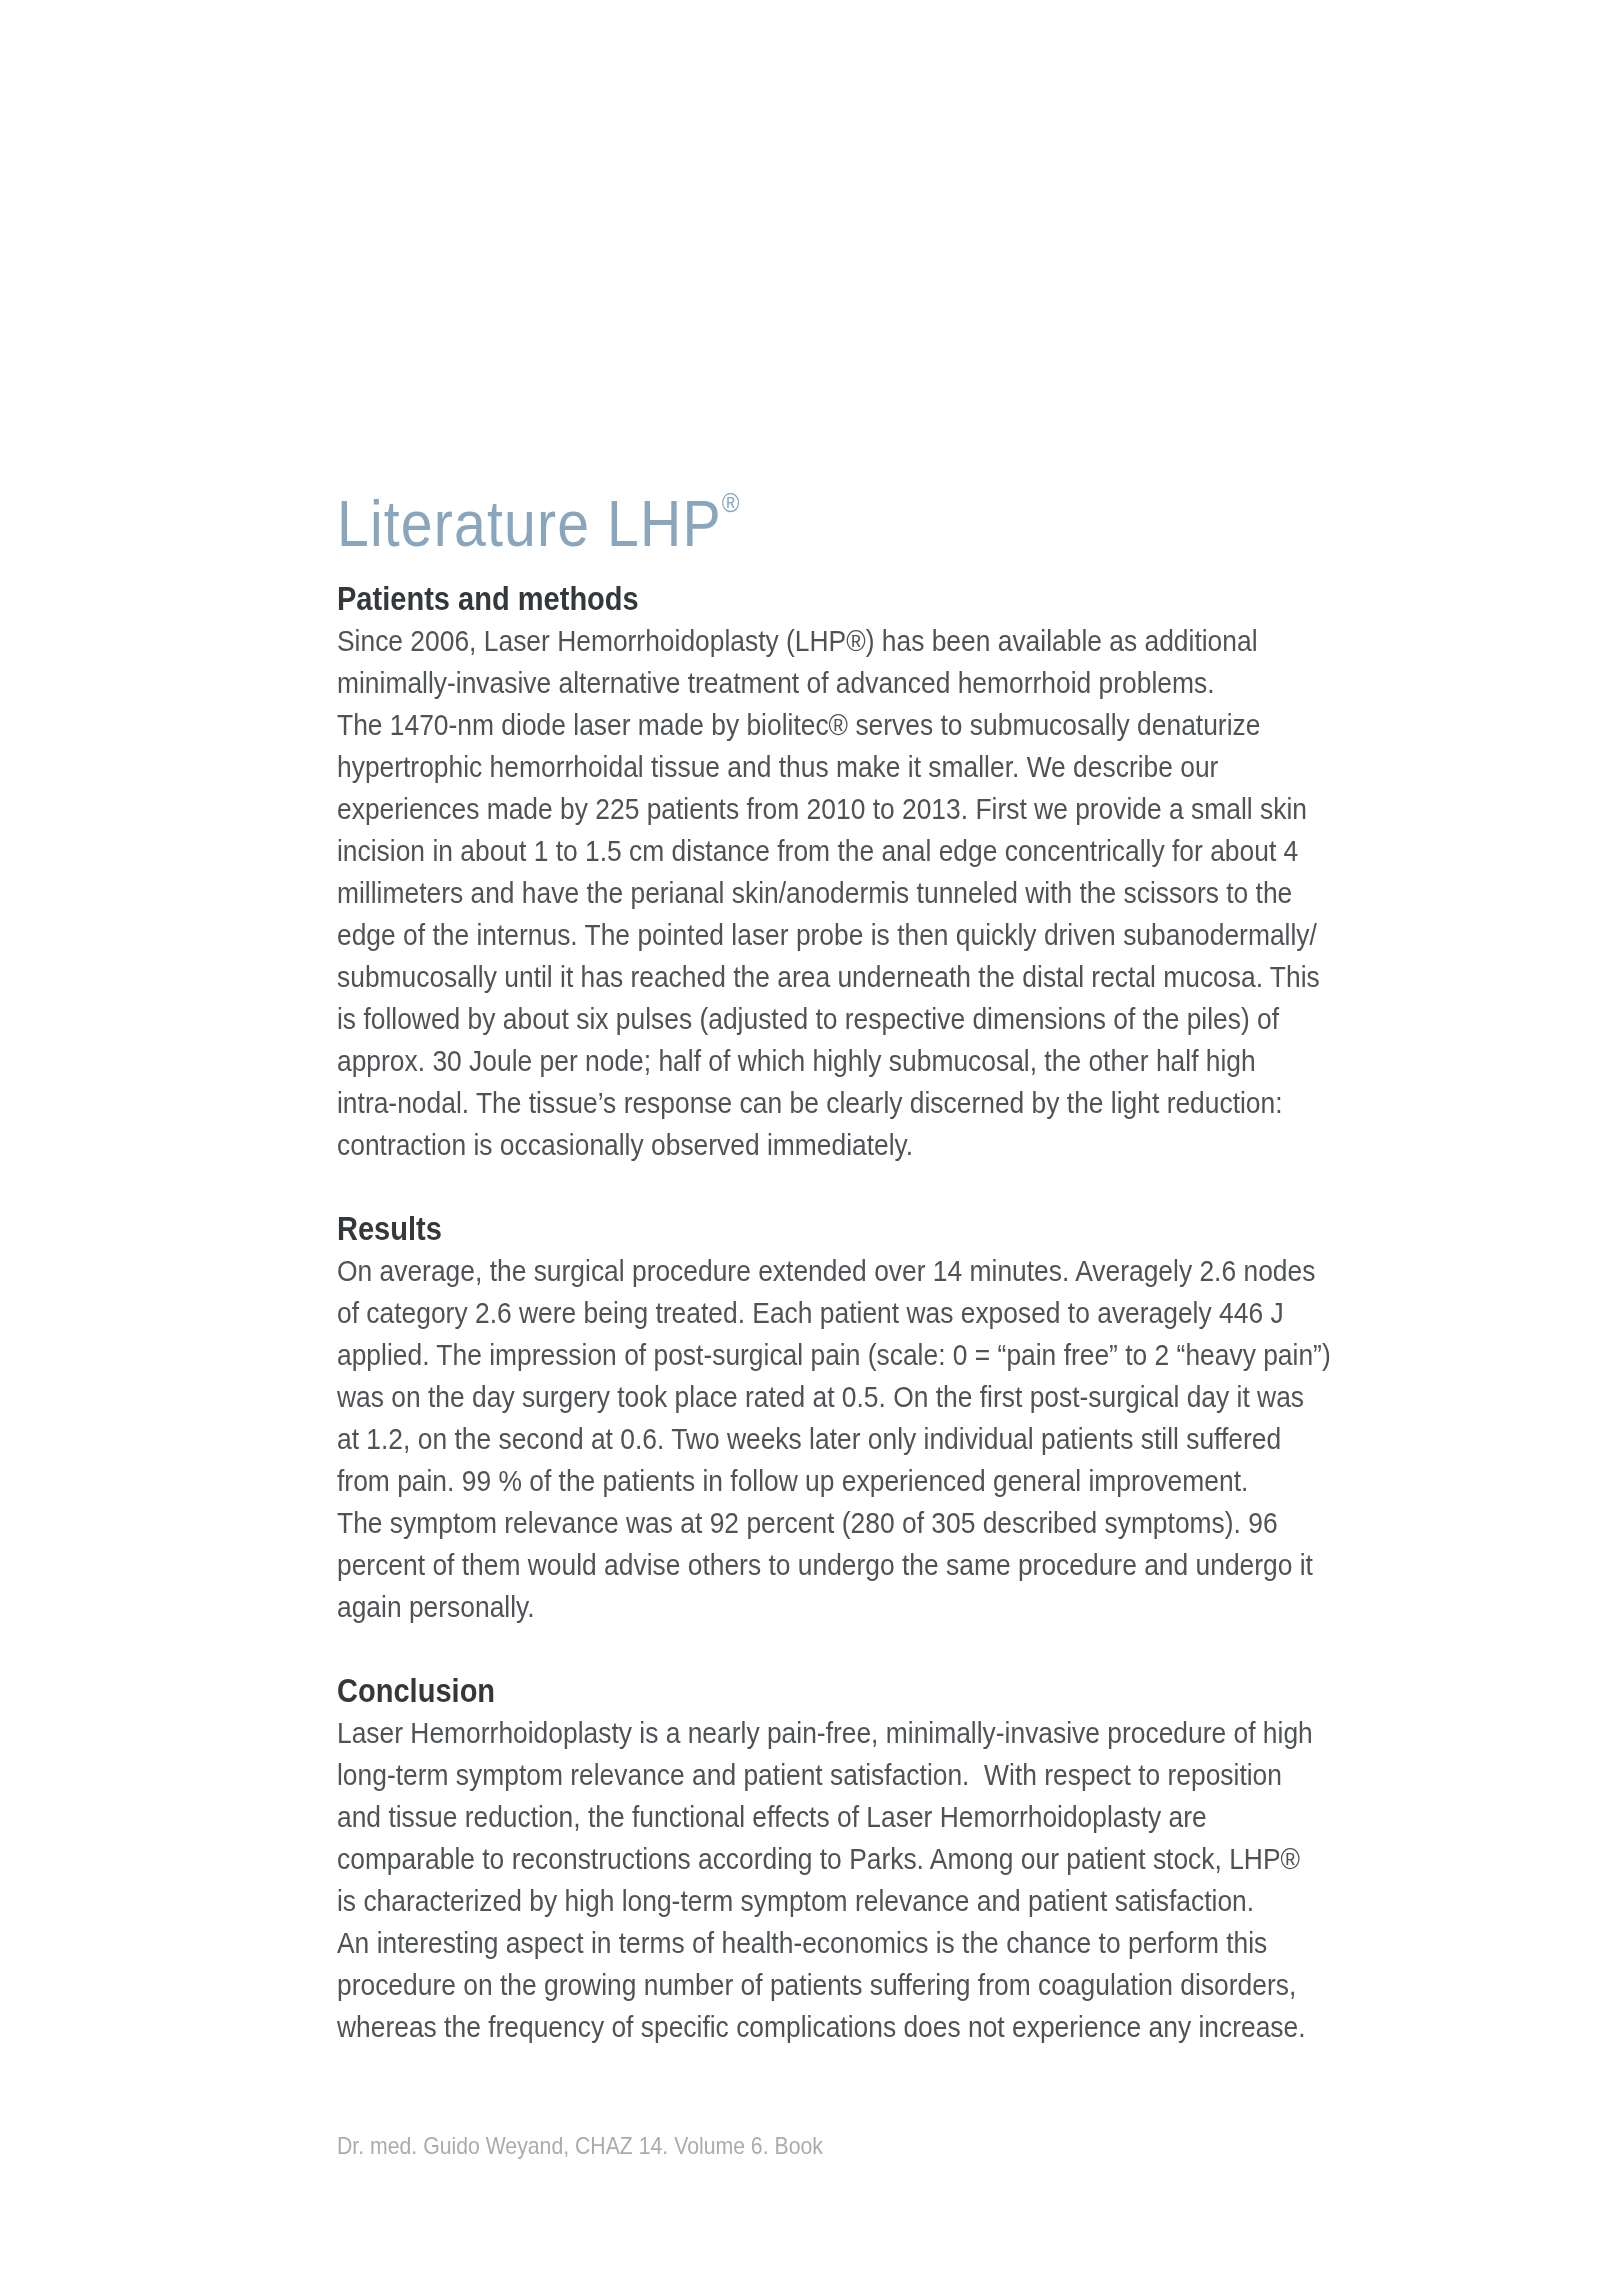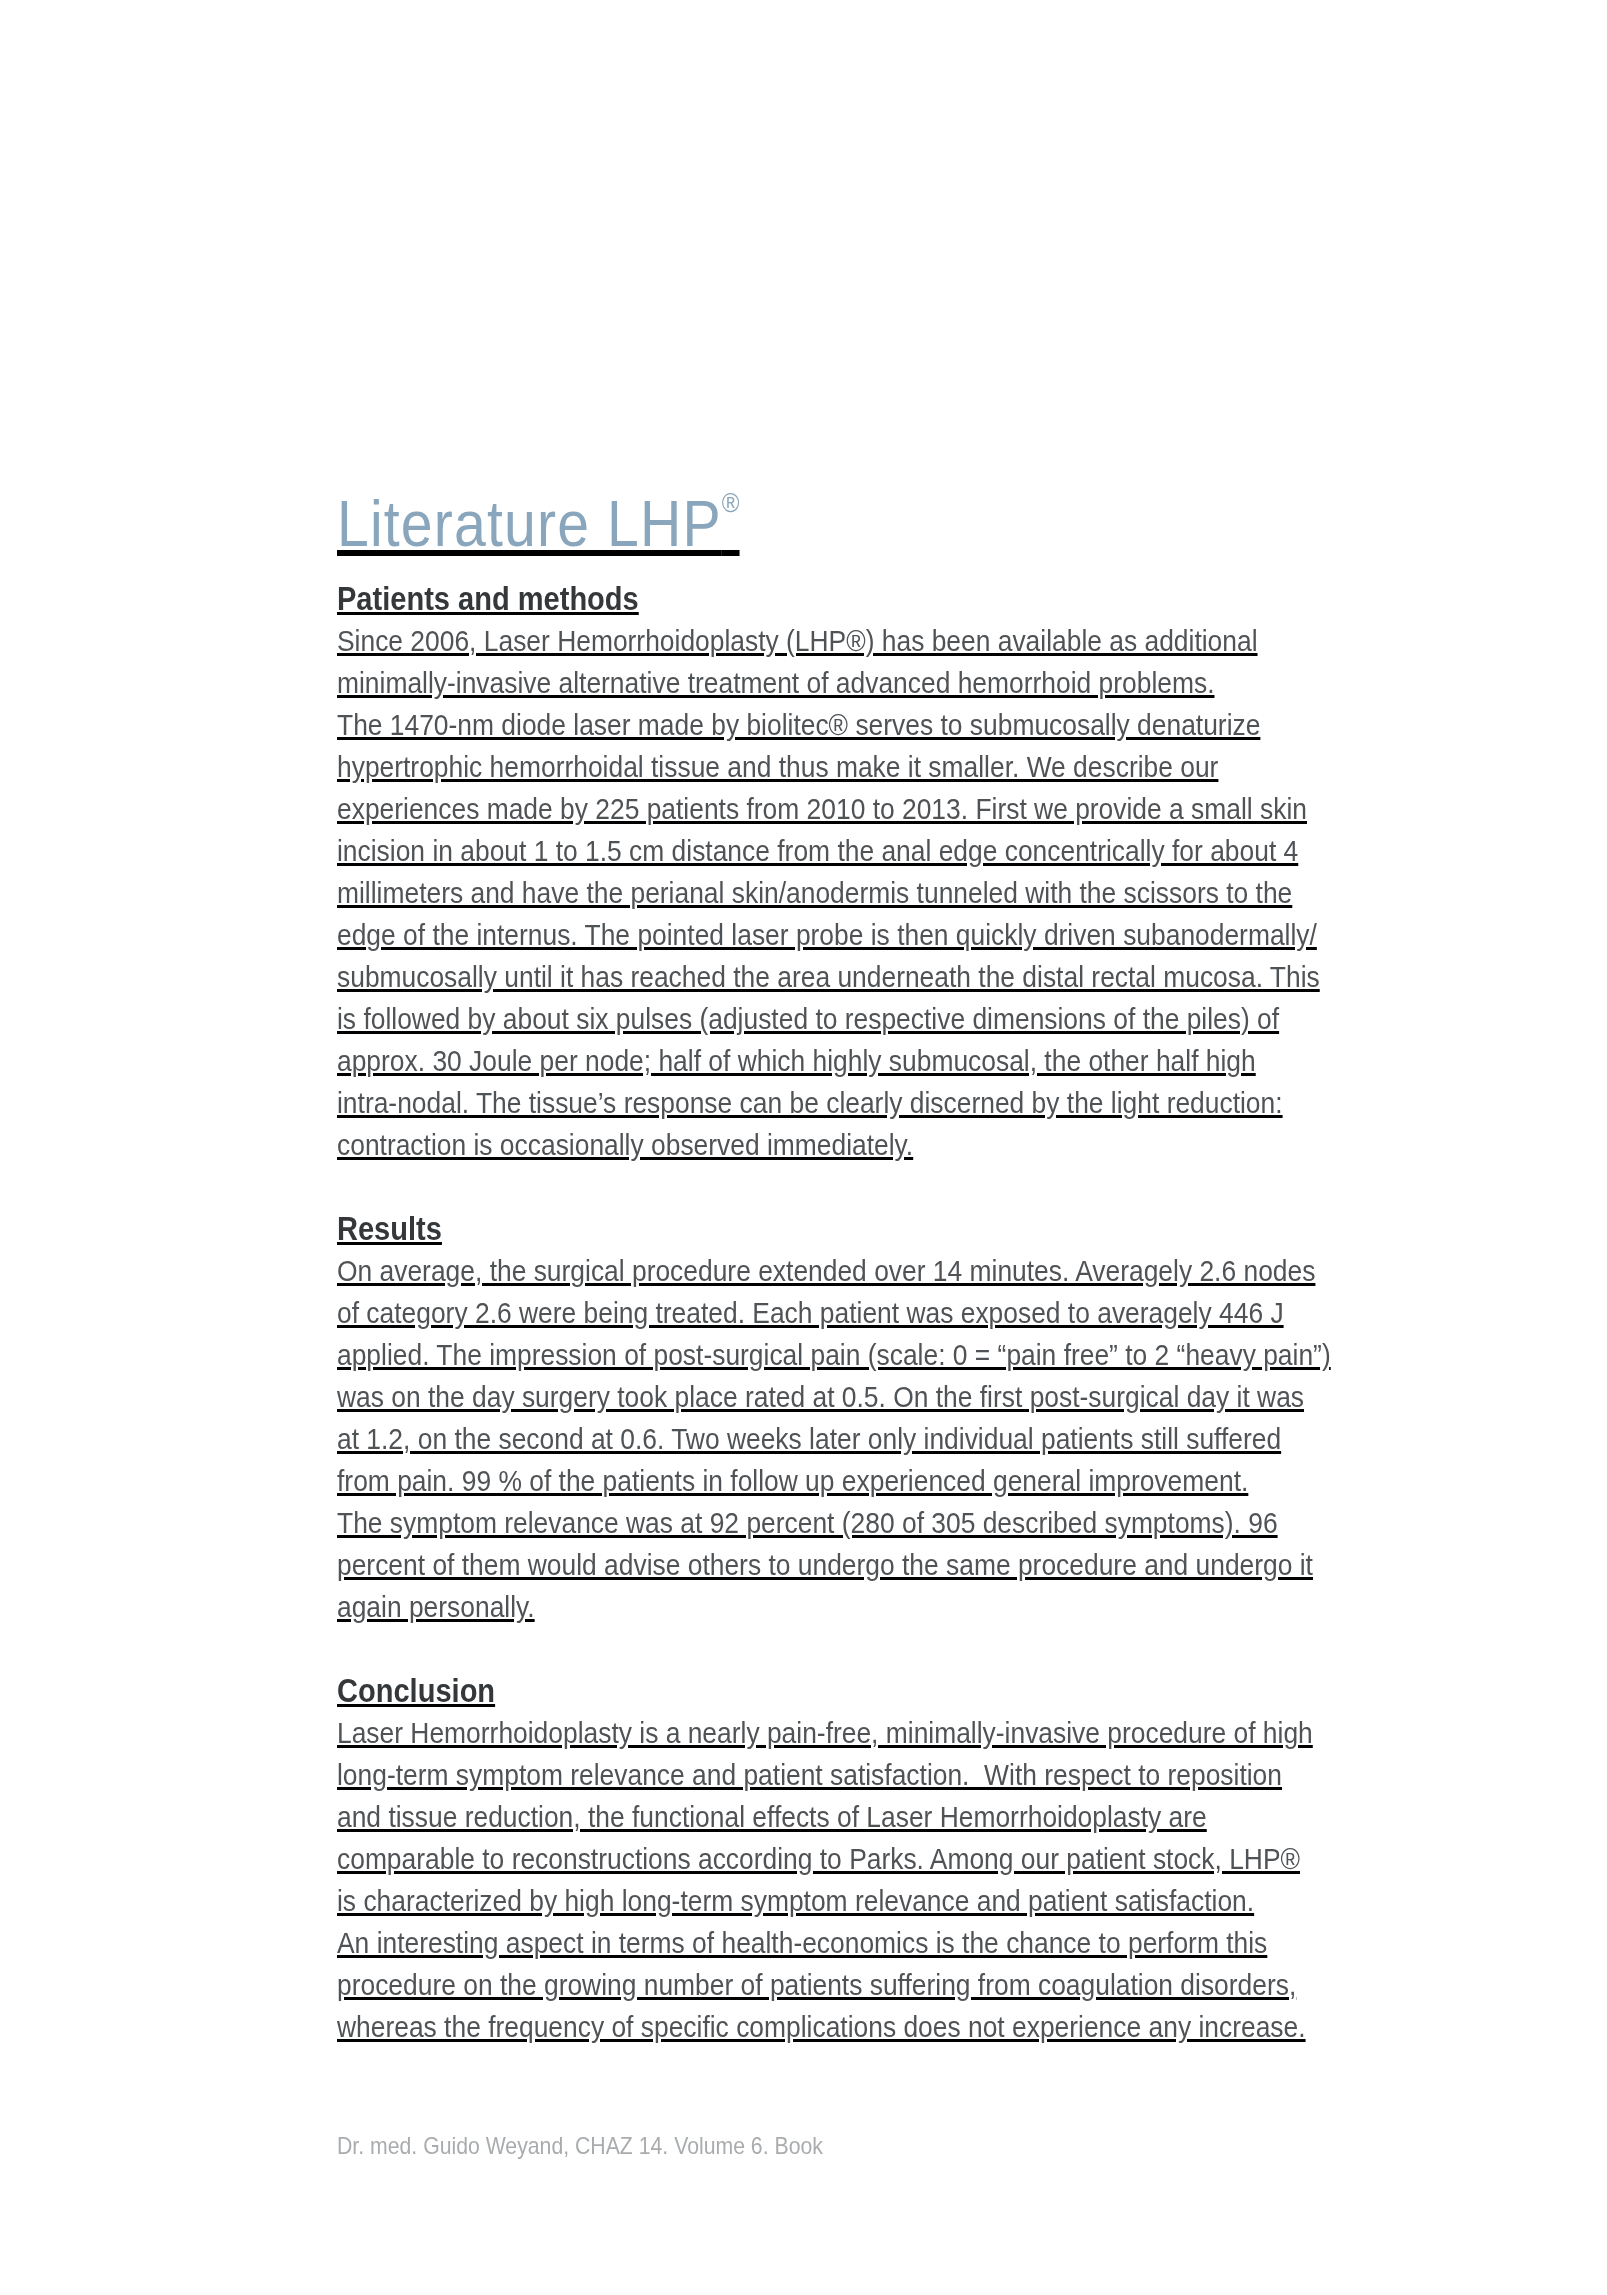--- a/index.html
+++ b/index.html
@@ -13,21 +13,20 @@
     height: 2295px;
     background: #ffffff;
     overflow: hidden;
     font-family: "Liberation Sans", "DejaVu Sans", sans-serif;
   }
   .content {
     position: absolute;
     left: 337px;
     top: 466px;
     width: 1178px;
-    text-decoration: underline;
   }
   .doc-title {
     margin: 0 0 18.3px 0;
     font-size: 65px;
     line-height: 73px;
     font-weight: 300;
     letter-spacing: 1.3px;
     color: #8aa6bc;
     white-space: pre;
     transform: scaleX(0.88);

